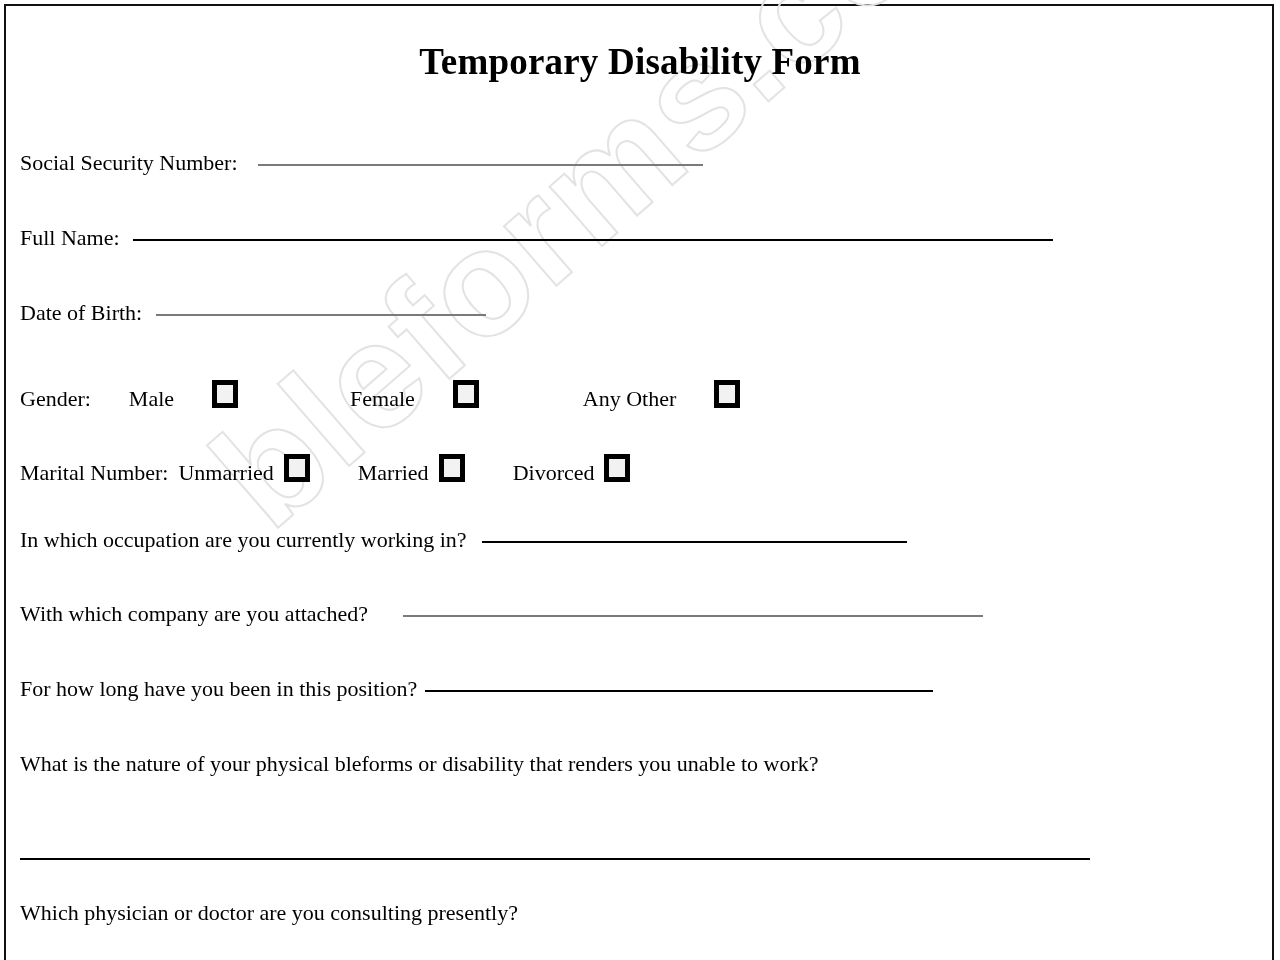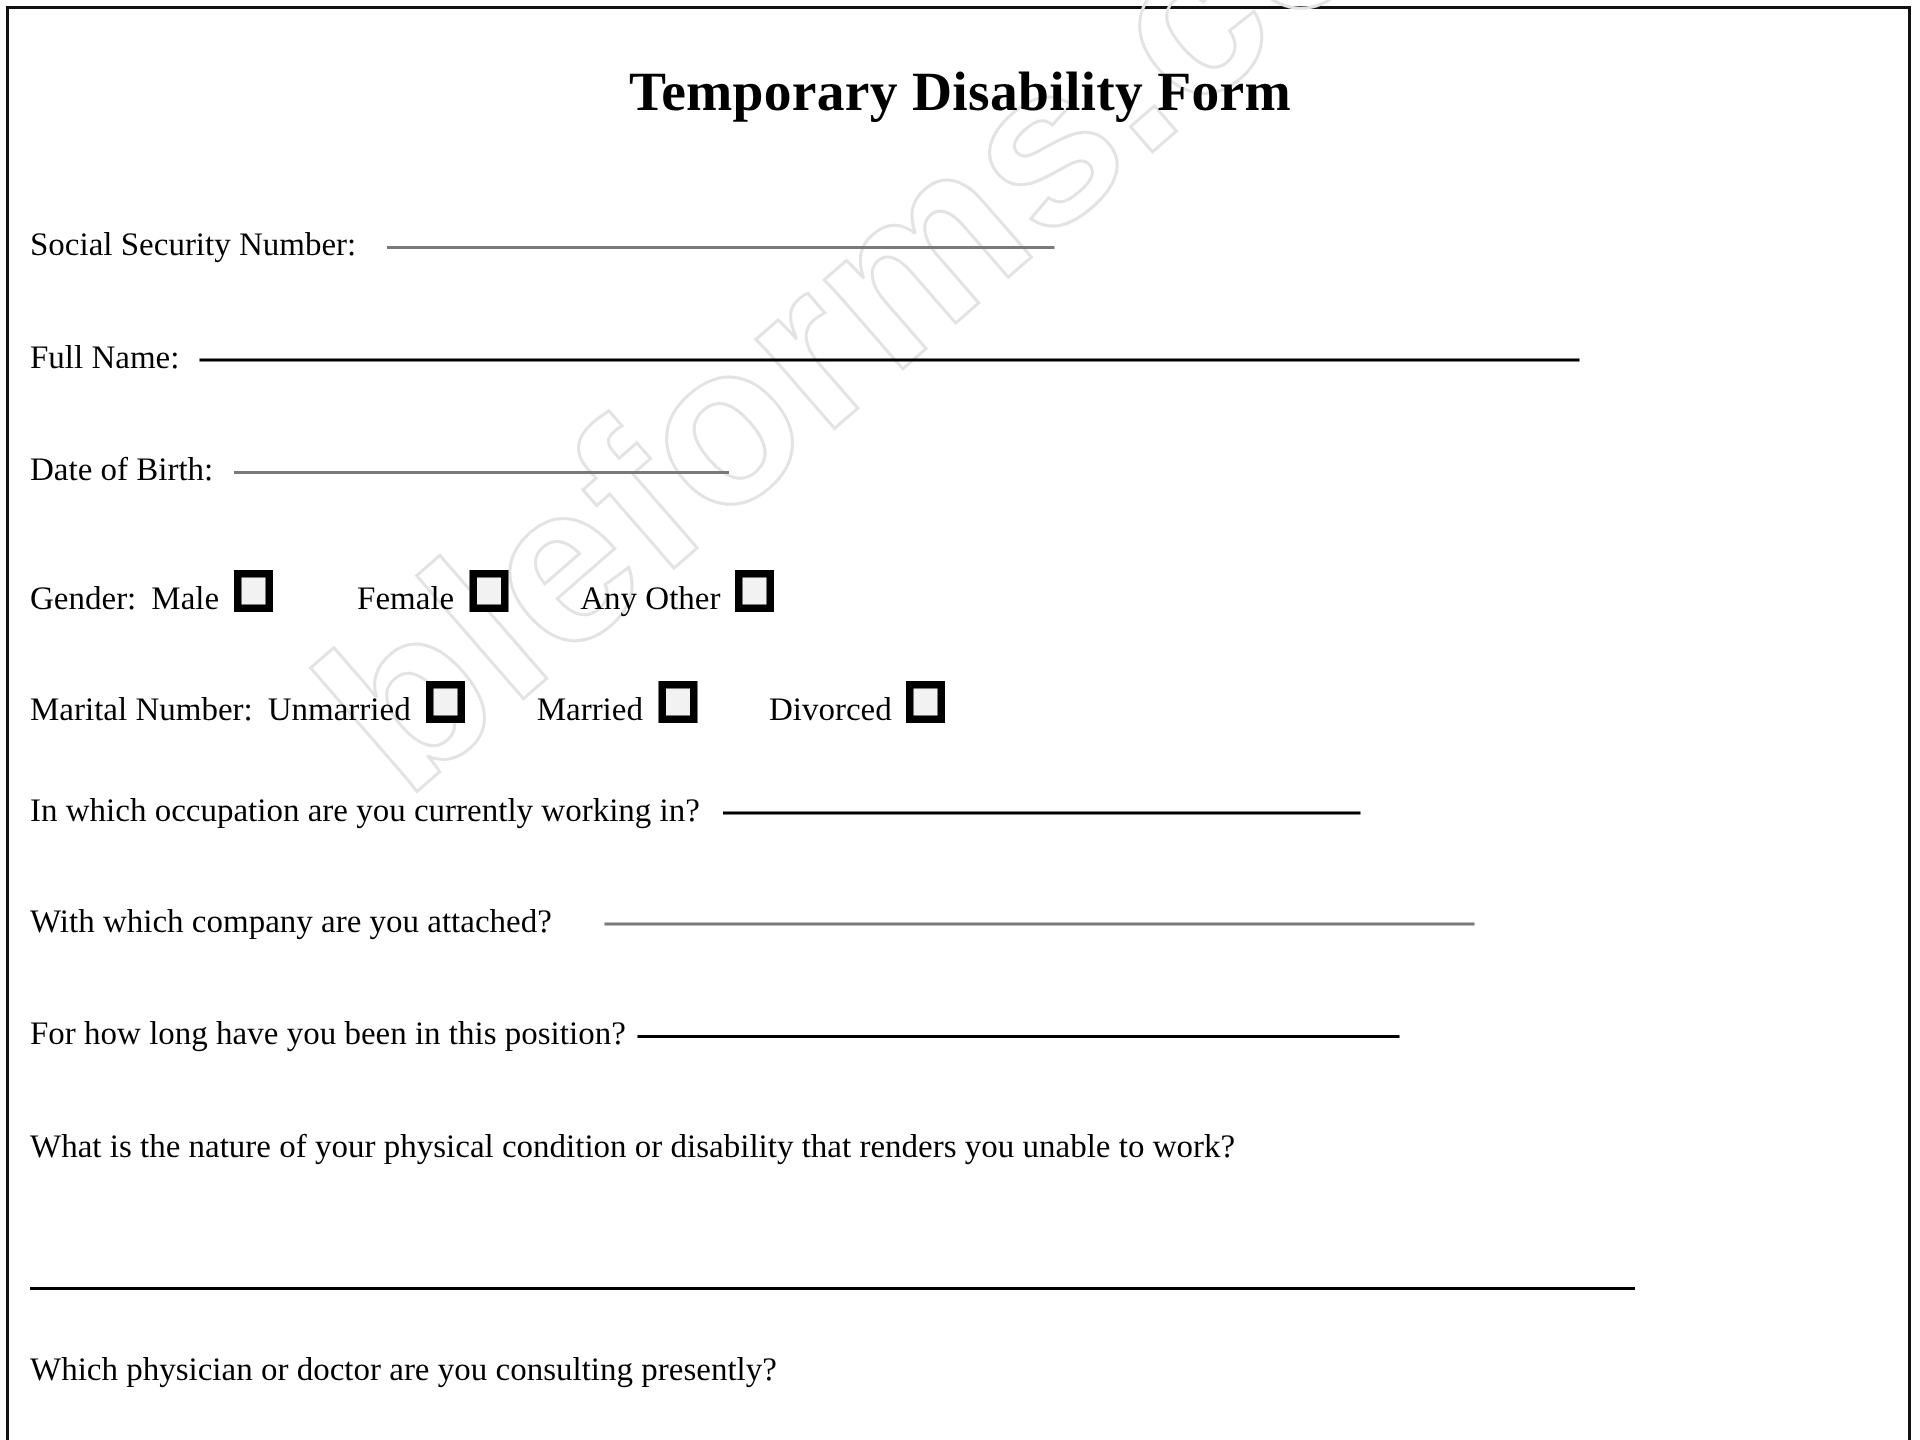--- a/index.html
+++ b/index.html
@@ -155,21 +155,21 @@
     <div class="row" style="top:227px;">
       <span class="label">Full Name:</span>
       <span class="rule" style="width:920px; margin-left:13px;"></span>
     </div>
 
     <div class="row" style="top:302px;">
       <span class="label">Date of Birth:</span>
       <span class="rule rule-gray" style="width:330px; margin-left:14px;"></span>
     </div>
 
-    <div class="row" style="top:378px;">
+    <div class="row" style="top:378px;gap:28px;">
       <span class="label">Gender:</span>
       <span class="label" style="margin-left:10px;">Male</span>
       <span class="checkbox"></span>
       <span class="opt-gap-lg"></span>
       <span class="label">Female</span>
       <span class="checkbox"></span>
       <span class="opt-gap-md"></span>
       <span class="label">Any Other</span>
       <span class="checkbox"></span>
     </div>
@@ -195,21 +195,21 @@
       <span class="label">With which company are you attached?</span>
       <span class="rule rule-gray" style="width:580px; margin-left:12px;"></span>
     </div>
 
     <div class="row" style="top:678px;">
       <span class="label">For how long have you been in this position?</span>
       <span class="rule" style="width:508px; margin-left:8px;"></span>
     </div>
 
     <div class="row" style="top:753px;">
-      <span class="label">What is the nature of your physical condition or disability that renders you unable to work?</span>
+      <span class="label">What is the nature of your physical bleforms or disability that renders you unable to work?</span>
     </div>
     <div class="long-rule" style="top:858px; width:1070px;"></div>
 
     <div class="row" style="top:902px;align-items:center;">
       <span class="label">Which physician or doctor are you consulting presently?</span>
     </div>
 
   </div>
 </div>
 

